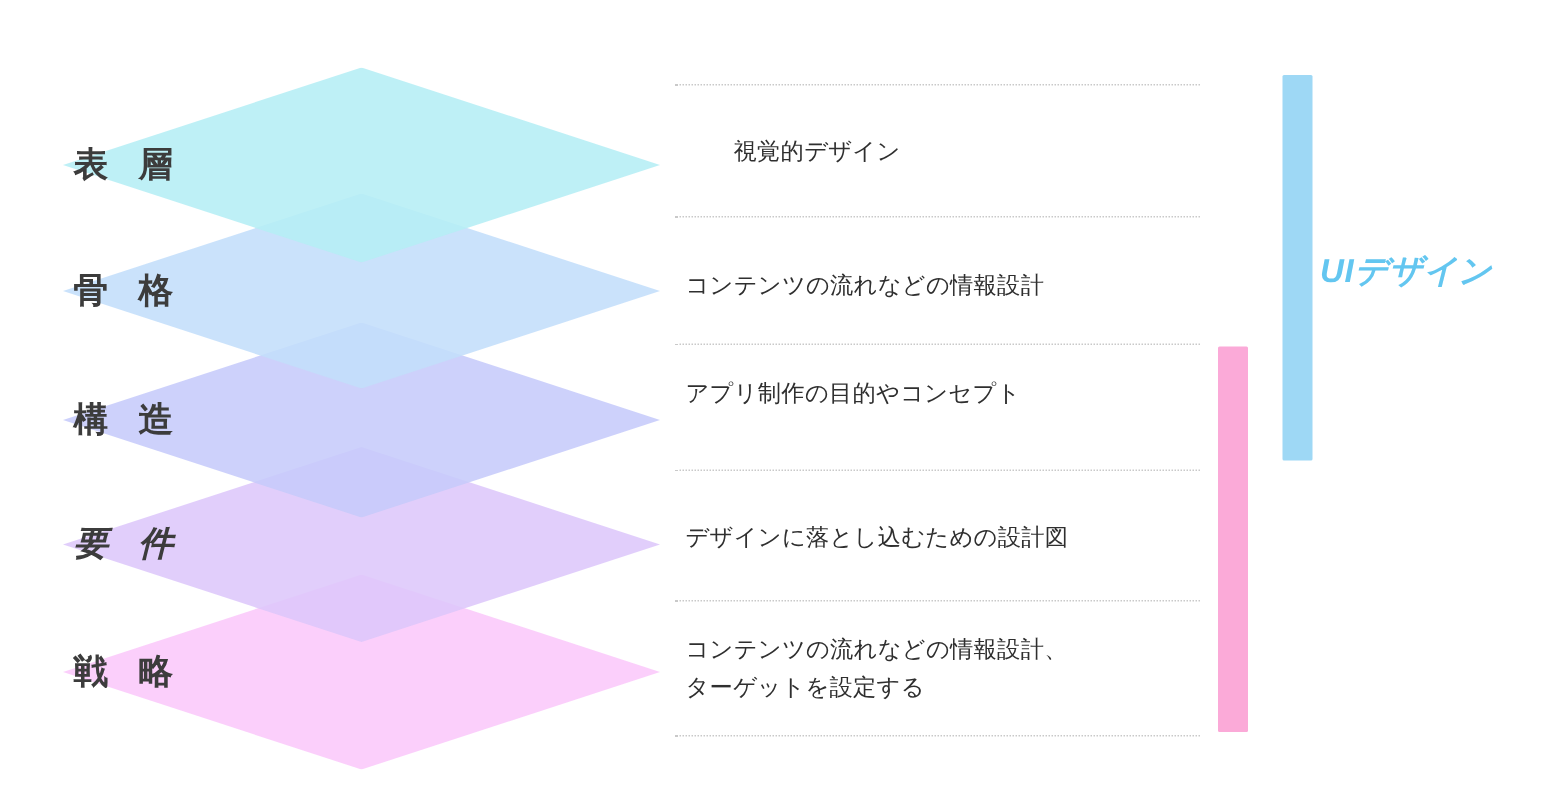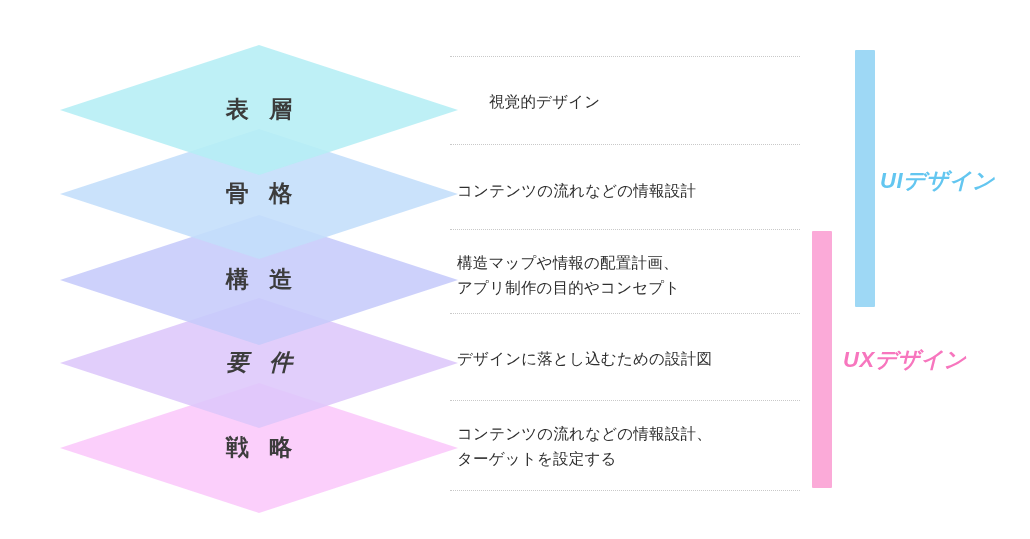--- a/index.html
+++ b/index.html
@@ -9,26 +9,26 @@
     font-family:"Liberation Sans","DejaVu Sans",sans-serif;
     overflow:hidden;
     position:relative;
   }
   #stage{position:absolute;left:0;top:0;width:1030px;height:539px;}
 
   
   .diamond-stack{position:absolute;left:0;top:0;width:460px;height:539px;}
   .layer{
     position:absolute;
-    left:60px;
+    left:42px;
     width:398px;
     height:130px;
     display:flex;
     align-items:center;
-    justify-content:center;
+    justify-content:flex-start;
   }
   .layer .shape{
     position:absolute;
     left:0;top:0;
     width:100%;height:100%;
     -webkit-clip-path:polygon(50% 0%,100% 50%,50% 100%,0% 50%);
     clip-path:polygon(50% 0%,100% 50%,50% 100%,0% 50%);
     filter:drop-shadow(0 6px 7px rgba(140,140,170,0.30));
     opacity:0.88;
   }
@@ -119,34 +119,32 @@
 
     <div class="desc" style="top:89px;margin-left:32px;">
       <span>視覚的デザイン</span>
     </div>
 
     <div class="desc" style="top:178px;">
       <span>コンテンツの流れなどの情報設計</span>
     </div>
 
     <div class="desc" style="top:250px;">
-      <span>構造マップや情報の配置計画、</span>
       <span>アプリ制作の目的やコンセプト</span>
     </div>
 
     <div class="desc" style="top:346px;">
       <span>デザインに落とし込むための設計図</span>
     </div>
 
     <div class="desc" style="top:421px;">
       <span>コンテンツの流れなどの情報設計、</span>
       <span>ターゲットを設定する</span>
     </div>
 
   </div>
 
   <div class="bar" id="bar-ui" style="left: 855px; top: 50px; height: 257px; background: rgb(158, 216, 245);"></div>
   <div class="side-label" id="label-ui" style="left: 880px; top: 170px; color: rgb(99, 198, 240);">UIデザイン</div>
 
   <div class="bar" id="bar-ux" style="left: 812px; top: 231px; height: 257px; background: rgb(251, 170, 216);"></div>
-  <div class="side-label" id="label-ux" style="left: 843px; top: 349px; color: rgb(247, 118, 190);">UXデザイン</div>
 
 </div>
 
 </body></html>

